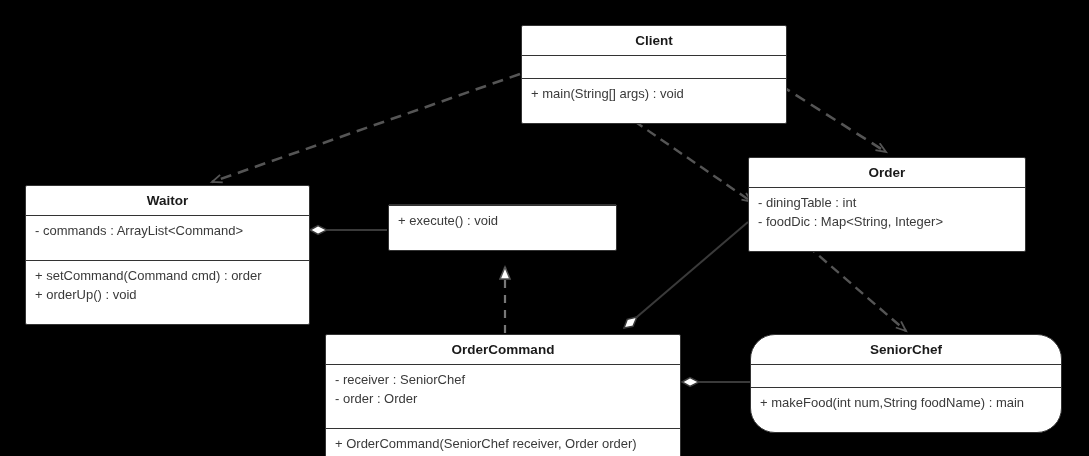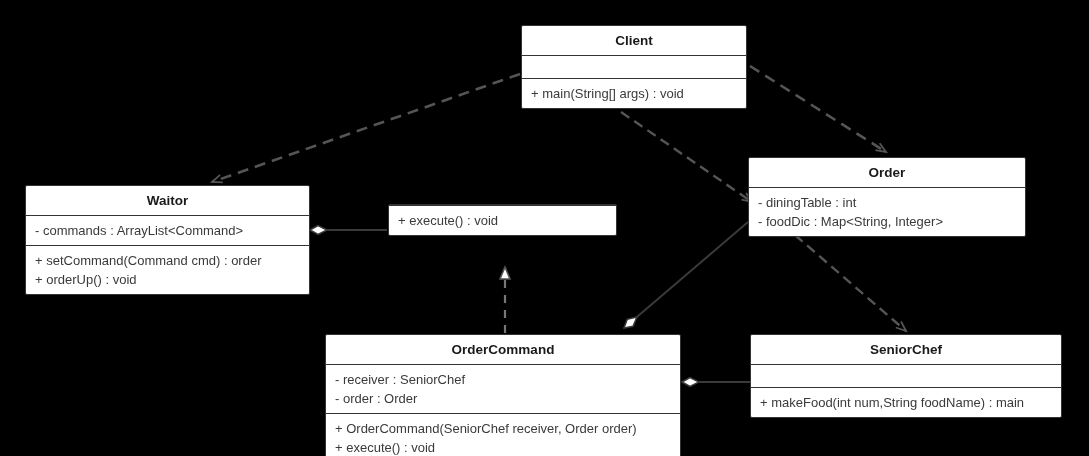--- a/index.html
+++ b/index.html
@@ -33,21 +33,21 @@
   .cls-title {
     text-align: center;
     font-weight: bold;
     font-size: 13.5px;
     color: #1a1a1a;
     padding: 7px 4px 7px 4px;
     line-height: 15px;
   }
   .compartment {
     border-top: 1.6px solid #333333;
-    padding: 5px 8px 5px 9px;
+    padding: 5px 8px 20px 9px;
   }
   .compartment.empty {
     height: 22px;
     padding-top: 0;
     padding-bottom: 0;
   }
   .member {
     font-size: 13px;
     color: #3a3a3a;
     line-height: 19px;
@@ -98,21 +98,21 @@
 
     <g>
       <line x1="682" y1="382" x2="750" y2="382" stroke="#3a3a3a" stroke-width="2" marker-start="url(#hollowDiamond)"></line>
     </g>
 
     <g>
       <line x1="624" y1="328" x2="748" y2="222" stroke="#3a3a3a" stroke-width="2" marker-start="url(#hollowDiamond)"></line>
     </g>
   </svg>
 
-  <div class="umlbox" style="left:521px; top:25px; width:226px;">
+  <div class="umlbox" style="left:521px; top:25px; width:266px;">
     <div class="cls-title">Client</div>
     <div class="compartment empty"></div>
     <div class="compartment">
       <div class="member">+ main(String[] args) : void</div>
     </div>
   </div>
 
   <div class="umlbox" style="left:25px; top:185px; width:285px;">
     <div class="cls-title">Waitor</div>
     <div class="compartment">
@@ -143,21 +143,21 @@
     <div class="compartment">
       <div class="member">- receiver : SeniorChef</div>
       <div class="member">- order : Order</div>
     </div>
     <div class="compartment">
       <div class="member">+ OrderCommand(SeniorChef receiver, Order order)</div>
       <div class="member">+ execute() : void</div>
     </div>
   </div>
 
-  <div class="umlbox" style="left:750px; top:334px; width:312px;">
+  <div class="umlbox" style="left:750px; top:334px; width:312px;border-radius:25px;">
     <div class="cls-title">SeniorChef</div>
     <div class="compartment empty"></div>
     <div class="compartment">
       <div class="member">+ makeFood(int num,String foodName) : main</div>
     </div>
   </div>
 
 </div>
 
 </body></html>

